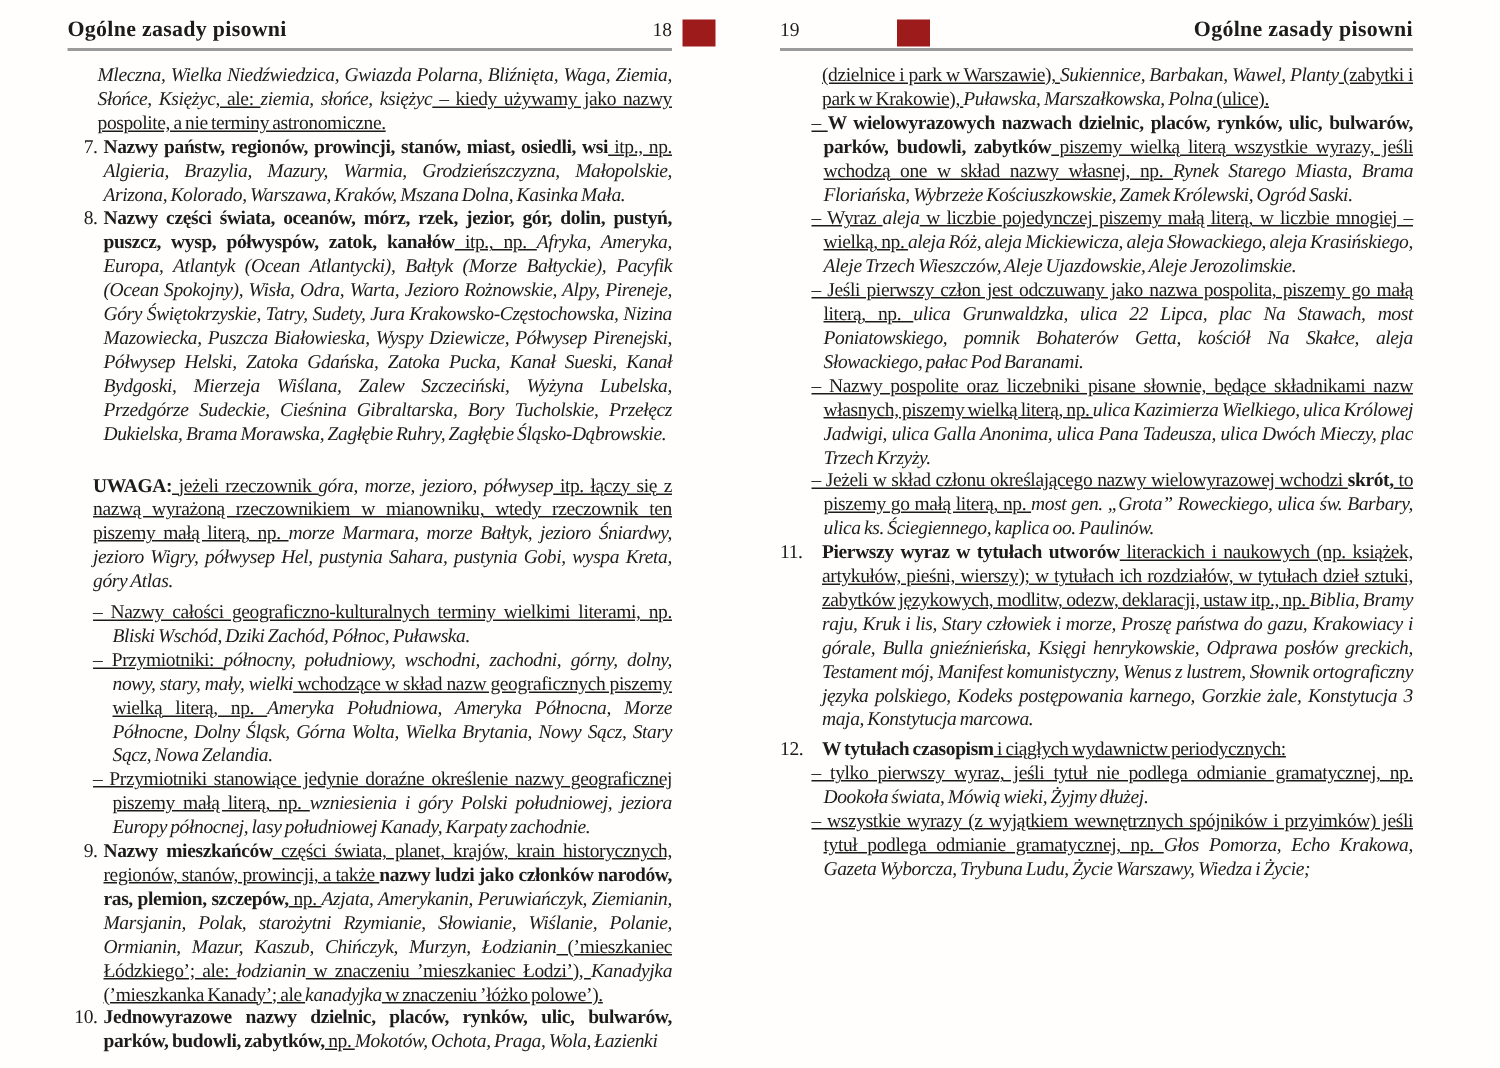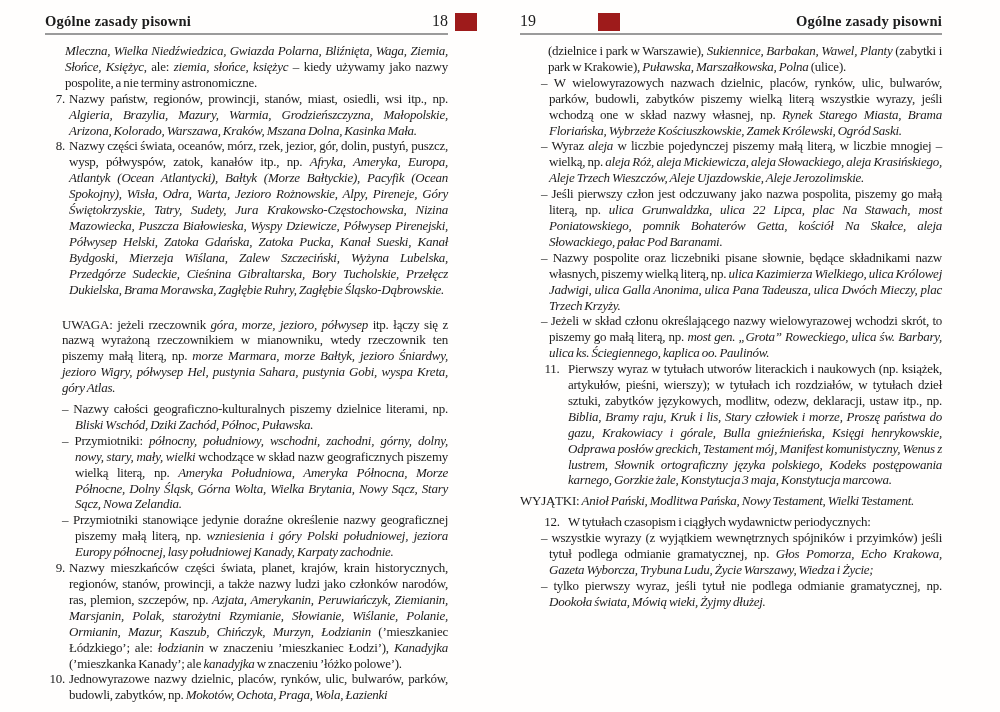--- a/index.html
+++ b/index.html
@@ -7,35 +7,35 @@
     width:1000px;height:712px;overflow:hidden;
     background:#ffffff;color:#1c1c1c;
     font-family:"Liberation Serif","DejaVu Serif",serif;
   }
   .spread{position:relative;width:1000px;height:712px;background:#fffefd;}
   .page{position:absolute;top:12px;}
   .pg-left{left:45px;width:403px;}
   .pg-right{left:520px;width:422px;}
   .pg-header{display:flex;justify-content:space-between;align-items:baseline;font-size:14.6px;}
   .pg-title{font-weight:bold;letter-spacing:.2px;}
-  .pg-num{font-size:16px;}
+  .pg-num{font-size:13px;}
   .rule{height:2px;background:#9b9b9b;margin-top:3px;}
   .body{
     margin-top:8px;font-size:13px;line-height:15.9px;
     text-align:justify;letter-spacing:-0.25px;word-spacing:-0.8px;
   }
   .block{margin:0;}
   .gap{margin-top:4px;}
-  .run-r{font-style:normal;font-weight:normal;}
-  .run-b{font-weight:normal;}
+  .run-r{font-style:normal;font-weight:normal;text-decoration:underline;}
+  .run-b{font-weight:bold;}
   .run-i{font-style:italic;}
   .numbered{display:flex;}
   .numbered .txt{flex:1;text-align:justify;}
   .pg-left .numbered .num{flex:0 0 20px;text-align:right;padding-right:4px;}
-  .pg-right .numbered .num{flex:0 0 24px;text-align:center;padding-right:4px;margin-left:20px;}
+  .pg-right .numbered .num{flex:0 0 24px;text-align:left;padding-right:4px;}
   .pg-left .dash{padding-left:30px;text-indent:-13px;}
   .pg-right .dash{padding-left:29px;text-indent:-8px;}
   .pg-left .cont{margin-left:20px;}
   .pg-right .cont{margin-left:28px;}
   .pg-left .note{margin:19px 0 5px 17px;}
   .pg-right .note{margin:5px 0 5px 0;}
   .red-marker{position:absolute;width:22px;height:18px;top:13px;}
   .marker-left{left:455px;}
   .marker-right{left:598px;}
 </style>
@@ -54,21 +54,21 @@
         <div class="block cont"><span class="run-i">Mleczna, Wielka Niedźwiedzica, Gwiazda Polarna, Bliźnięta, Waga, Ziemia, Słońce, Księżyc</span><span class="run-r">, ale: </span><span class="run-i">ziemia, słońce, księżyc</span><span class="run-r"> – kiedy używamy jako nazwy pospolite, a nie terminy astronomiczne.</span></div>
         <div class="block numbered">
           <span class="num">7.</span>
           <span class="txt"><span class="run-b">Nazwy państw, regionów, prowincji, stanów, miast, osiedli, wsi</span><span class="run-r"> itp., np. </span><span class="run-i">Algieria, Brazylia, Mazury, Warmia, Grodzieńszczyzna, Małopolskie, Arizona, Kolorado, Warszawa, Kraków, Mszana Dolna, Kasinka Mała.</span></span>
         </div>
         <div class="block numbered">
           <span class="num">8.</span>
           <span class="txt"><span class="run-b">Nazwy części świata, oceanów, mórz, rzek, jezior, gór, dolin, pustyń, puszcz, wysp, półwyspów, zatok, kanałów</span><span class="run-r"> itp., np. </span><span class="run-i">Afryka, Ameryka, Europa, Atlantyk (Ocean Atlantycki), Bałtyk (Morze Bałtyckie), Pacyfik (Ocean Spokojny), Wisła, Odra, Warta, Jezioro Rożnowskie, Alpy, Pireneje, Góry Świętokrzyskie, Tatry, Sudety, Jura Krakowsko-Częstochowska, Nizina Mazowiecka, Puszcza Białowieska, Wyspy Dziewicze, Półwysep Pirenejski, Półwysep Helski, Zatoka Gdańska, Zatoka Pucka, Kanał Sueski, Kanał Bydgoski, Mierzeja Wiślana, Zalew Szczeciński, Wyżyna Lubelska, Przedgórze Sudeckie, Cieśnina Gibraltarska, Bory Tucholskie, Przełęcz Dukielska, Brama Morawska, Zagłębie Ruhry, Zagłębie Śląsko-Dąbrowskie.</span></span>
         </div>
         <div class="block note"><span class="run-b">UWAGA:</span><span class="run-r"> jeżeli rzeczownik </span><span class="run-i">góra, morze, jezioro, półwysep</span><span class="run-r"> itp. łączy się z nazwą wyrażoną rzeczownikiem w mianowniku, wtedy rzeczownik ten piszemy małą literą, np. </span><span class="run-i">morze Marmara, morze Bałtyk, jezioro Śniardwy, jezioro Wigry, półwysep Hel, pustynia Sahara, pustynia Gobi, wyspa Kreta, góry Atlas.</span></div>
-        <div class="block dash"><span class="run-r">– Nazwy całości geograficzno-kulturalnych piszemy dzielnice literami, np. </span><span class="run-i">Bliski Wschód, Dziki Zachód, Północ, Puławska.</span></div>
+        <div class="block dash"><span class="run-r">– Nazwy całości geograficzno-kulturalnych terminy wielkimi literami, np. </span><span class="run-i">Bliski Wschód, Dziki Zachód, Północ, Puławska.</span></div>
         <div class="block dash"><span class="run-r">– Przymiotniki: </span><span class="run-i">północny, południowy, wschodni, zachodni, górny, dolny, nowy, stary, mały, wielki</span><span class="run-r"> wchodzące w skład nazw geograficznych piszemy wielką literą, np. </span><span class="run-i">Ameryka Południowa, Ameryka Północna, Morze Północne, Dolny Śląsk, Górna Wolta, Wielka Brytania, Nowy Sącz, Stary Sącz, Nowa Zelandia.</span></div>
         <div class="block dash"><span class="run-r">– Przymiotniki stanowiące jedynie doraźne określenie nazwy geograficznej piszemy małą literą, np. </span><span class="run-i">wzniesienia i góry Polski południowej, jeziora Europy północnej, lasy południowej Kanady, Karpaty zachodnie.</span></div>
         <div class="block numbered">
           <span class="num">9.</span>
           <span class="txt"><span class="run-b">Nazwy mieszkańców</span><span class="run-r"> części świata, planet, krajów, krain historycznych, regionów, stanów, prowincji, a także </span><span class="run-b">nazwy ludzi jako członków narodów, ras, plemion, szczepów,</span><span class="run-r"> np. </span><span class="run-i">Azjata, Amerykanin, Peruwiańczyk, Ziemianin, Marsjanin, Polak, starożytni Rzymianie, Słowianie, Wiślanie, Polanie, Ormianin, Mazur, Kaszub, Chińczyk, Murzyn, Łodzianin</span><span class="run-r"> (’mieszkaniec Łódzkiego’; ale: </span><span class="run-i">łodzianin</span><span class="run-r"> w znaczeniu ’mieszkaniec Łodzi’), </span><span class="run-i">Kanadyjka</span><span class="run-r"> (’mieszkanka Kanady’; ale </span><span class="run-i">kanadyjka</span><span class="run-r"> w znaczeniu ’łóżko polowe’).</span></span>
         </div>
         <div class="block numbered">
           <span class="num">10.</span>
           <span class="txt"><span class="run-b">Jednowyrazowe nazwy dzielnic, placów, rynków, ulic, bulwarów, parków, budowli, zabytków,</span><span class="run-r"> np. </span><span class="run-i">Mokotów, Ochota, Praga, Wola, Łazienki</span></span>
         </div>
@@ -85,26 +85,25 @@
         <div class="block cont"><span class="run-r">(dzielnice i park w Warszawie), </span><span class="run-i">Sukiennice, Barbakan, Wawel, Planty</span><span class="run-r"> (zabytki i park w Krakowie), </span><span class="run-i">Puławska, Marszałkowska, Polna</span><span class="run-r"> (ulice).</span></div>
         <div class="block dash"><span class="run-r">– </span><span class="run-b">W wielowyrazowych nazwach dzielnic, placów, rynków, ulic, bulwarów, parków, budowli, zabytków</span><span class="run-r"> piszemy wielką literą wszystkie wyrazy, jeśli wchodzą one w skład nazwy własnej, np. </span><span class="run-i">Rynek Starego Miasta, Brama Floriańska, Wybrzeże Kościuszkowskie, Zamek Królewski, Ogród Saski.</span></div>
         <div class="block dash"><span class="run-r">– Wyraz </span><span class="run-i">aleja</span><span class="run-r"> w liczbie pojedynczej piszemy małą literą, w liczbie mnogiej – wielką, np. </span><span class="run-i">aleja Róż, aleja Mickiewicza, aleja Słowackiego, aleja Krasińskiego, Aleje Trzech Wieszczów, Aleje Ujazdowskie, Aleje Jerozolimskie.</span></div>
         <div class="block dash"><span class="run-r">– Jeśli pierwszy człon jest odczuwany jako nazwa pospolita, piszemy go małą literą, np. </span><span class="run-i">ulica Grunwaldzka, ulica 22 Lipca, plac Na Stawach, most Poniatowskiego, pomnik Bohaterów Getta, kościół Na Skałce, aleja Słowackiego, pałac Pod Baranami.</span></div>
         <div class="block dash"><span class="run-r">– Nazwy pospolite oraz liczebniki pisane słownie, będące składnikami nazw własnych, piszemy wielką literą, np. </span><span class="run-i">ulica Kazimierza Wielkiego, ulica Królowej Jadwigi, ulica Galla Anonima, ulica Pana Tadeusza, ulica Dwóch Mieczy, plac Trzech Krzyży.</span></div>
         <div class="block dash"><span class="run-r">– Jeżeli w skład członu określającego nazwy wielowyrazowej wchodzi </span><span class="run-b">skrót,</span><span class="run-r"> to piszemy go małą literą, np. </span><span class="run-i">most gen. „Grota” Roweckiego, ulica św. Barbary, ulica ks. Ściegiennego, kaplica oo. Paulinów.</span></div>
         <div class="block numbered">
           <span class="num">11.</span>
           <span class="txt"><span class="run-b">Pierwszy wyraz w tytułach utworów</span><span class="run-r"> literackich i naukowych (np. książek, artykułów, pieśni, wierszy); w tytułach ich rozdziałów, w tytułach dzieł sztuki, zabytków językowych, modlitw, odezw, deklaracji, ustaw itp., np. </span><span class="run-i">Biblia, Bramy raju, Kruk i lis, Stary człowiek i morze, Proszę państwa do gazu, Krakowiacy i górale, Bulla gnieźnieńska, Księgi henrykowskie, Odprawa posłów greckich, Testament mój, Manifest komunistyczny, Wenus z lustrem, Słownik ortograficzny języka polskiego, Kodeks postępowania karnego, Gorzkie żale, Konstytucja 3 maja, Konstytucja marcowa.</span></span>
         </div>
-        <div class="block note"><span class="run-b">WYJĄTKI:</span><span class="run-r"> </span><span class="run-i">Anioł Pański, Modlitwa Pańska, Nowy Testament, Wielki Testament.</span></div>
         <div class="block numbered gap">
           <span class="num">12.</span>
           <span class="txt"><span class="run-b">W tytułach czasopism</span><span class="run-r"> i ciągłych wydawnictw periodycznych:</span></span>
         </div>
+        <div class="block dash"><span class="run-r">– tylko pierwszy wyraz, jeśli tytuł nie podlega odmianie gramatycznej, np. </span><span class="run-i">Dookoła świata, Mówią wieki, Żyjmy dłużej.</span></div>
         <div class="block dash"><span class="run-r">– wszystkie wyrazy (z wyjątkiem wewnętrznych spójników i przyimków) jeśli tytuł podlega odmianie gramatycznej, np. </span><span class="run-i">Głos Pomorza, Echo Krakowa, Gazeta Wyborcza, Trybuna Ludu, Życie Warszawy, Wiedza i Życie;</span></div>
-        <div class="block dash"><span class="run-r">– tylko pierwszy wyraz, jeśli tytuł nie podlega odmianie gramatycznej, np. </span><span class="run-i">Dookoła świata, Mówią wieki, Żyjmy dłużej.</span></div>
       </div>
   </section>
 
   <div class="red-marker marker-left" style="background: rgb(158, 27, 27);"></div>
   <div class="red-marker marker-right" style="background: rgb(158, 27, 27);"></div>
 
 </div>
 
 </body></html>

